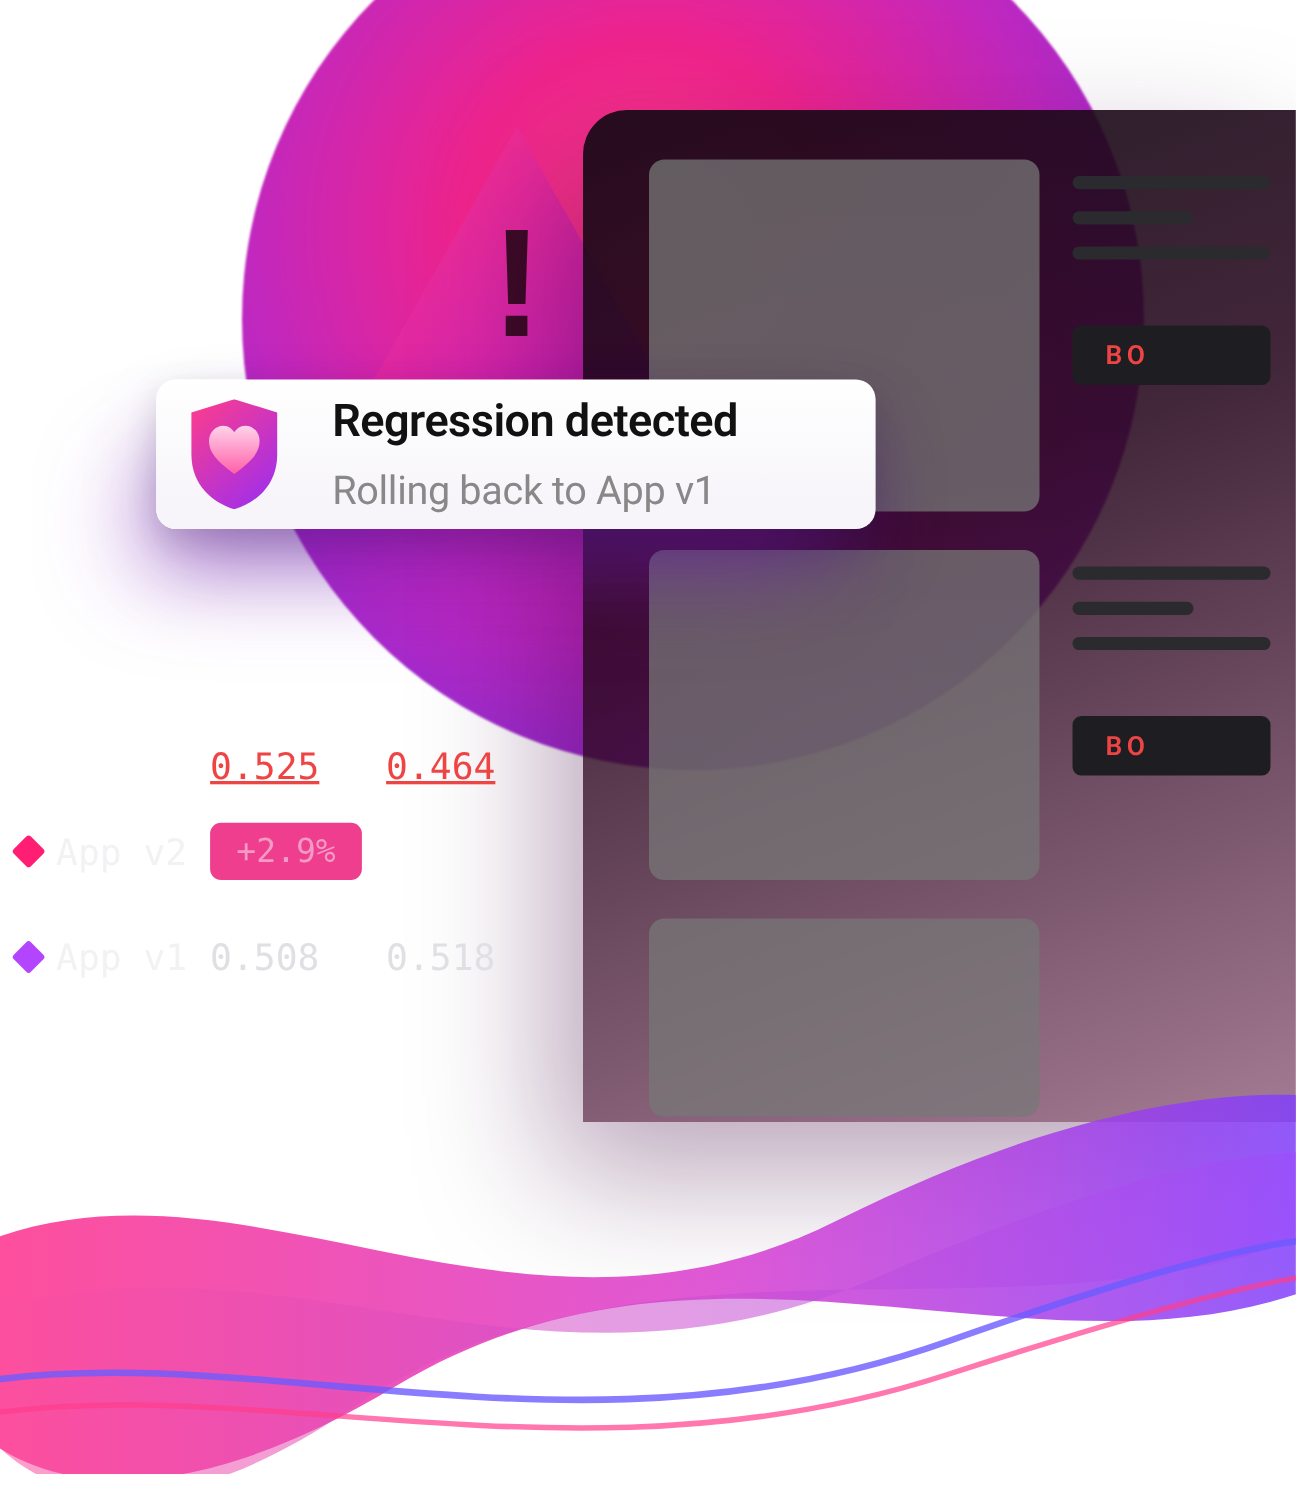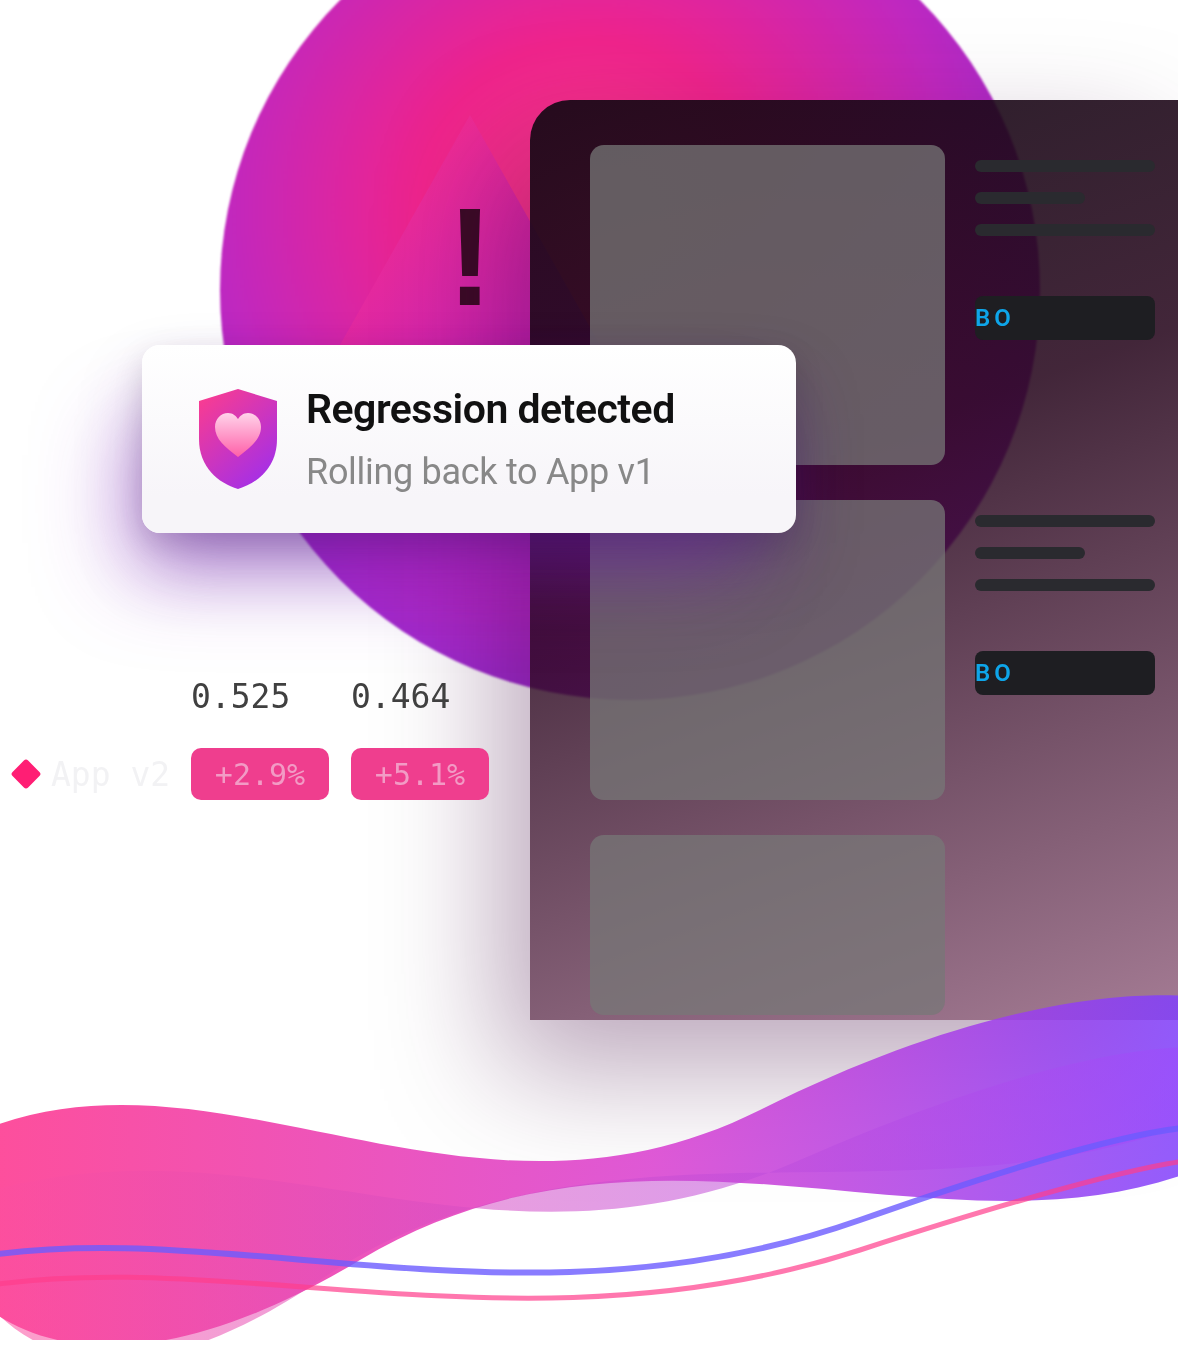--- a/index.html
+++ b/index.html
@@ -57,42 +57,42 @@
   .card2 { top: 400px; height: 300px; background: linear-gradient(180deg,#bcd4e6 0%,#d7d0c4 55%,#cfc8ba); }
   .card3 { top: 735px; height: 180px; background: linear-gradient(180deg,#6a4f38,#3f3128); opacity:0.55;}
   .phone .lines {
     position: absolute;
     left: 445px;
     width: 180px;
   }
   .lines .bar { height: 12px; background:#2a2a2f; border-radius:6px; margin-bottom:20px;}
   .lines .bar.short{width:110px;}
   .lines .btn {
-    height:44px; background:#1e1e22; border-radius:8px;
-    color:#0ea5e9; font-size:24px; letter-spacing:4px;
+    height:54px; background:#1e1e22; border-radius:8px;
+    color:#ef4444; font-size:24px; letter-spacing:4px;
     display:flex;align-items:center;justify-content:flex-start;
-    font-weight:600;
+    padding-left:30px; font-weight:600;
   }
   .lines.set1{top:60px;}
   .lines.set2{top:415px;}
 
   
   .alert {
     position: absolute;
     top: 345px;
     left: 142px;
     width: 654px;
-    height: 188px;
+    height: 136px;
     background: linear-gradient(180deg,#ffffff 0%,#f7f5f9 80%);
     border-radius: 18px;
     box-shadow: 0 35px 70px -10px rgba(80,20,140,0.45), 0 10px 30px rgba(0,0,0,0.12), -40px 60px 90px -20px rgba(140,40,200,0.35);
     display:flex;
     align-items:center;
-    padding: 0 53px;
-    gap: 25px;
+    padding: 0 28px;
+    gap: 46px;
   }
   .shield {
     width: 86px; height: 100px; flex-shrink:0;
     display:flex;align-items:center;justify-content:center;
   }
   .alert-text .title{
     font-size: 41px;
     font-weight: 600;
     color:#111;
     letter-spacing: -0.5px;
@@ -115,21 +115,21 @@
     mix-blend-mode: normal;
   }
   .metrics .row{
     display:grid;
     grid-template-columns: 42px 140px 160px 160px;
     align-items:center;
     gap: 0;
     height: 96px;
   }
   .metrics .row.header{ height:60px; }
-  .metrics .hdr{ color:#404040; }
+  .metrics .hdr{ color:#ef4444;text-decoration:underline; }
   .metrics .lbl{ color:#f2f2f4; }
   .metrics .pill{
     display:inline-flex;align-items:center;justify-content:center;
     background:#ef3e8e;
     color:#f29bc5;
     border-radius:10px;
     height:52px;
     width:138px;
     font-size:30px;
   }
@@ -241,18 +241,23 @@
       <span></span>
         <span></span>
       <span class="hdr">0.525</span>
       <span class="hdr">0.464</span>
     </div>
 
     <div class="row">
       <span class="diamond d-pink"></span>
       <span class="lbl">App v2</span>
       <span class="pill">+2.9%</span>
-      <span class="pill">+5.1%</span>
-    </div>
-
+    </div>
+
+    <div class="row">
+      <span class="diamond d-purple"></span>
+      <span class="lbl">App v1</span>
+      <span class="val">0.508</span>
+      <span class="val">0.518</span>
+    </div>
   </div>
 
 </div>
 
 </body></html>

